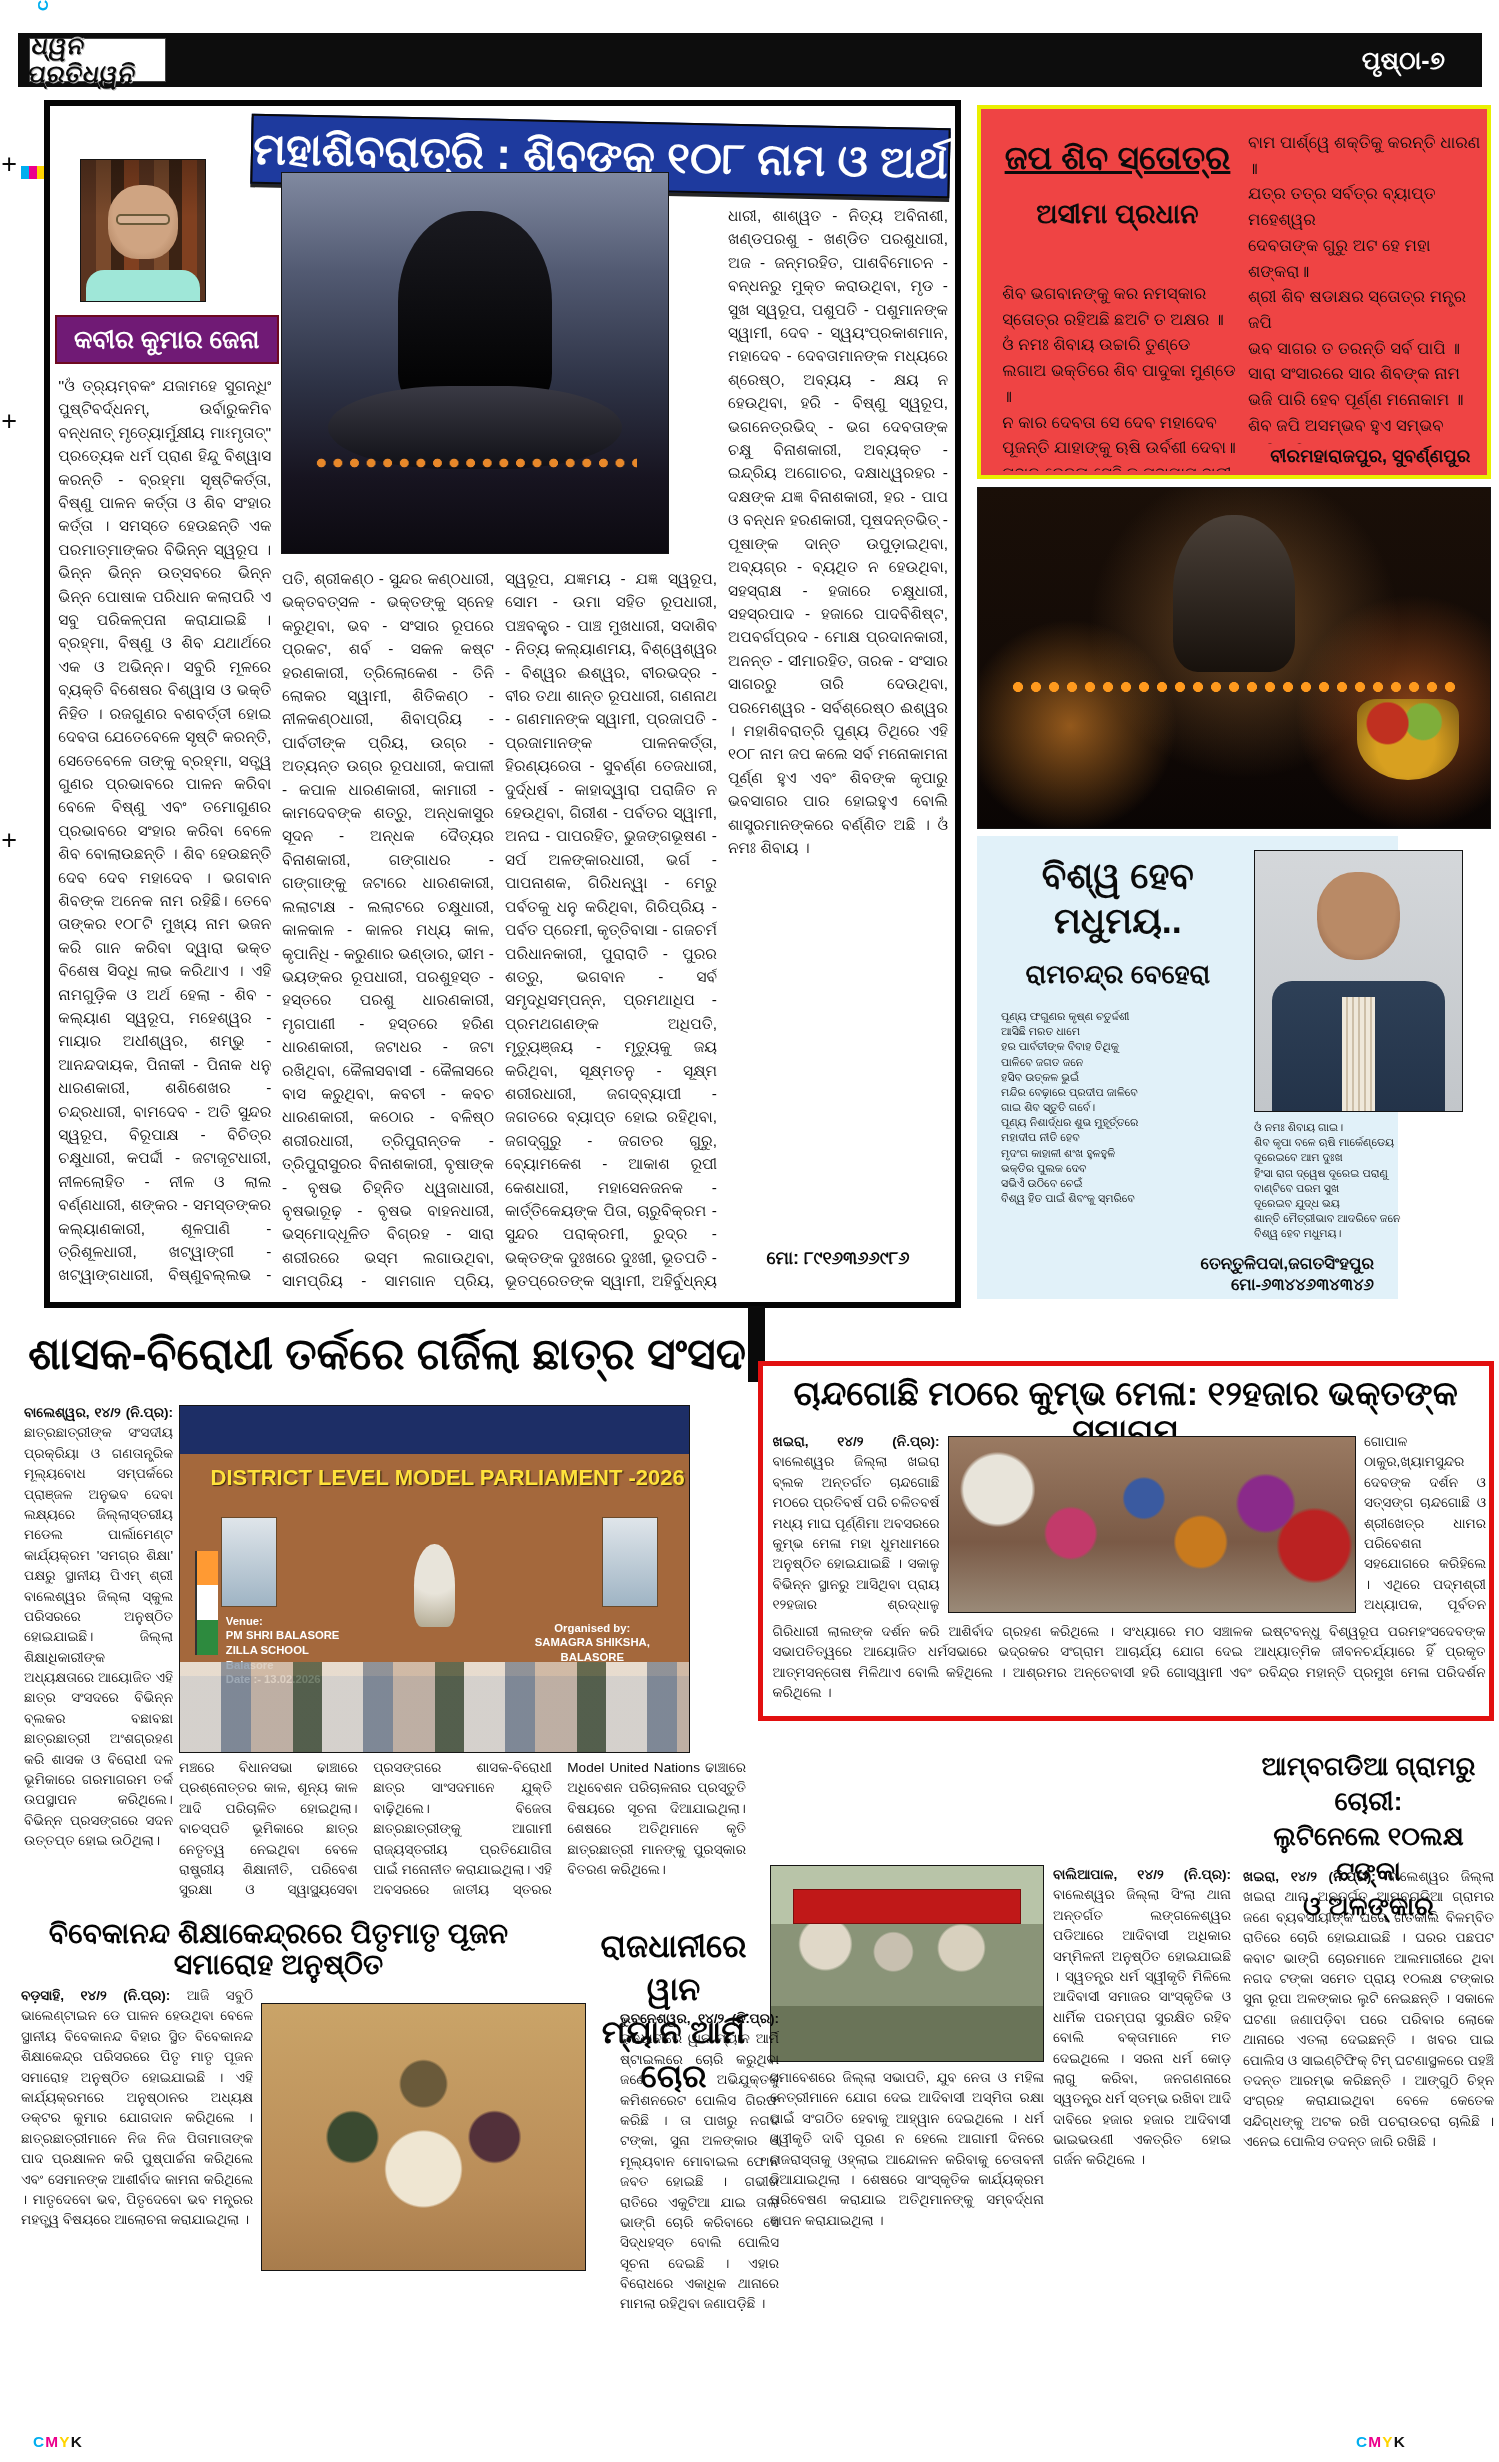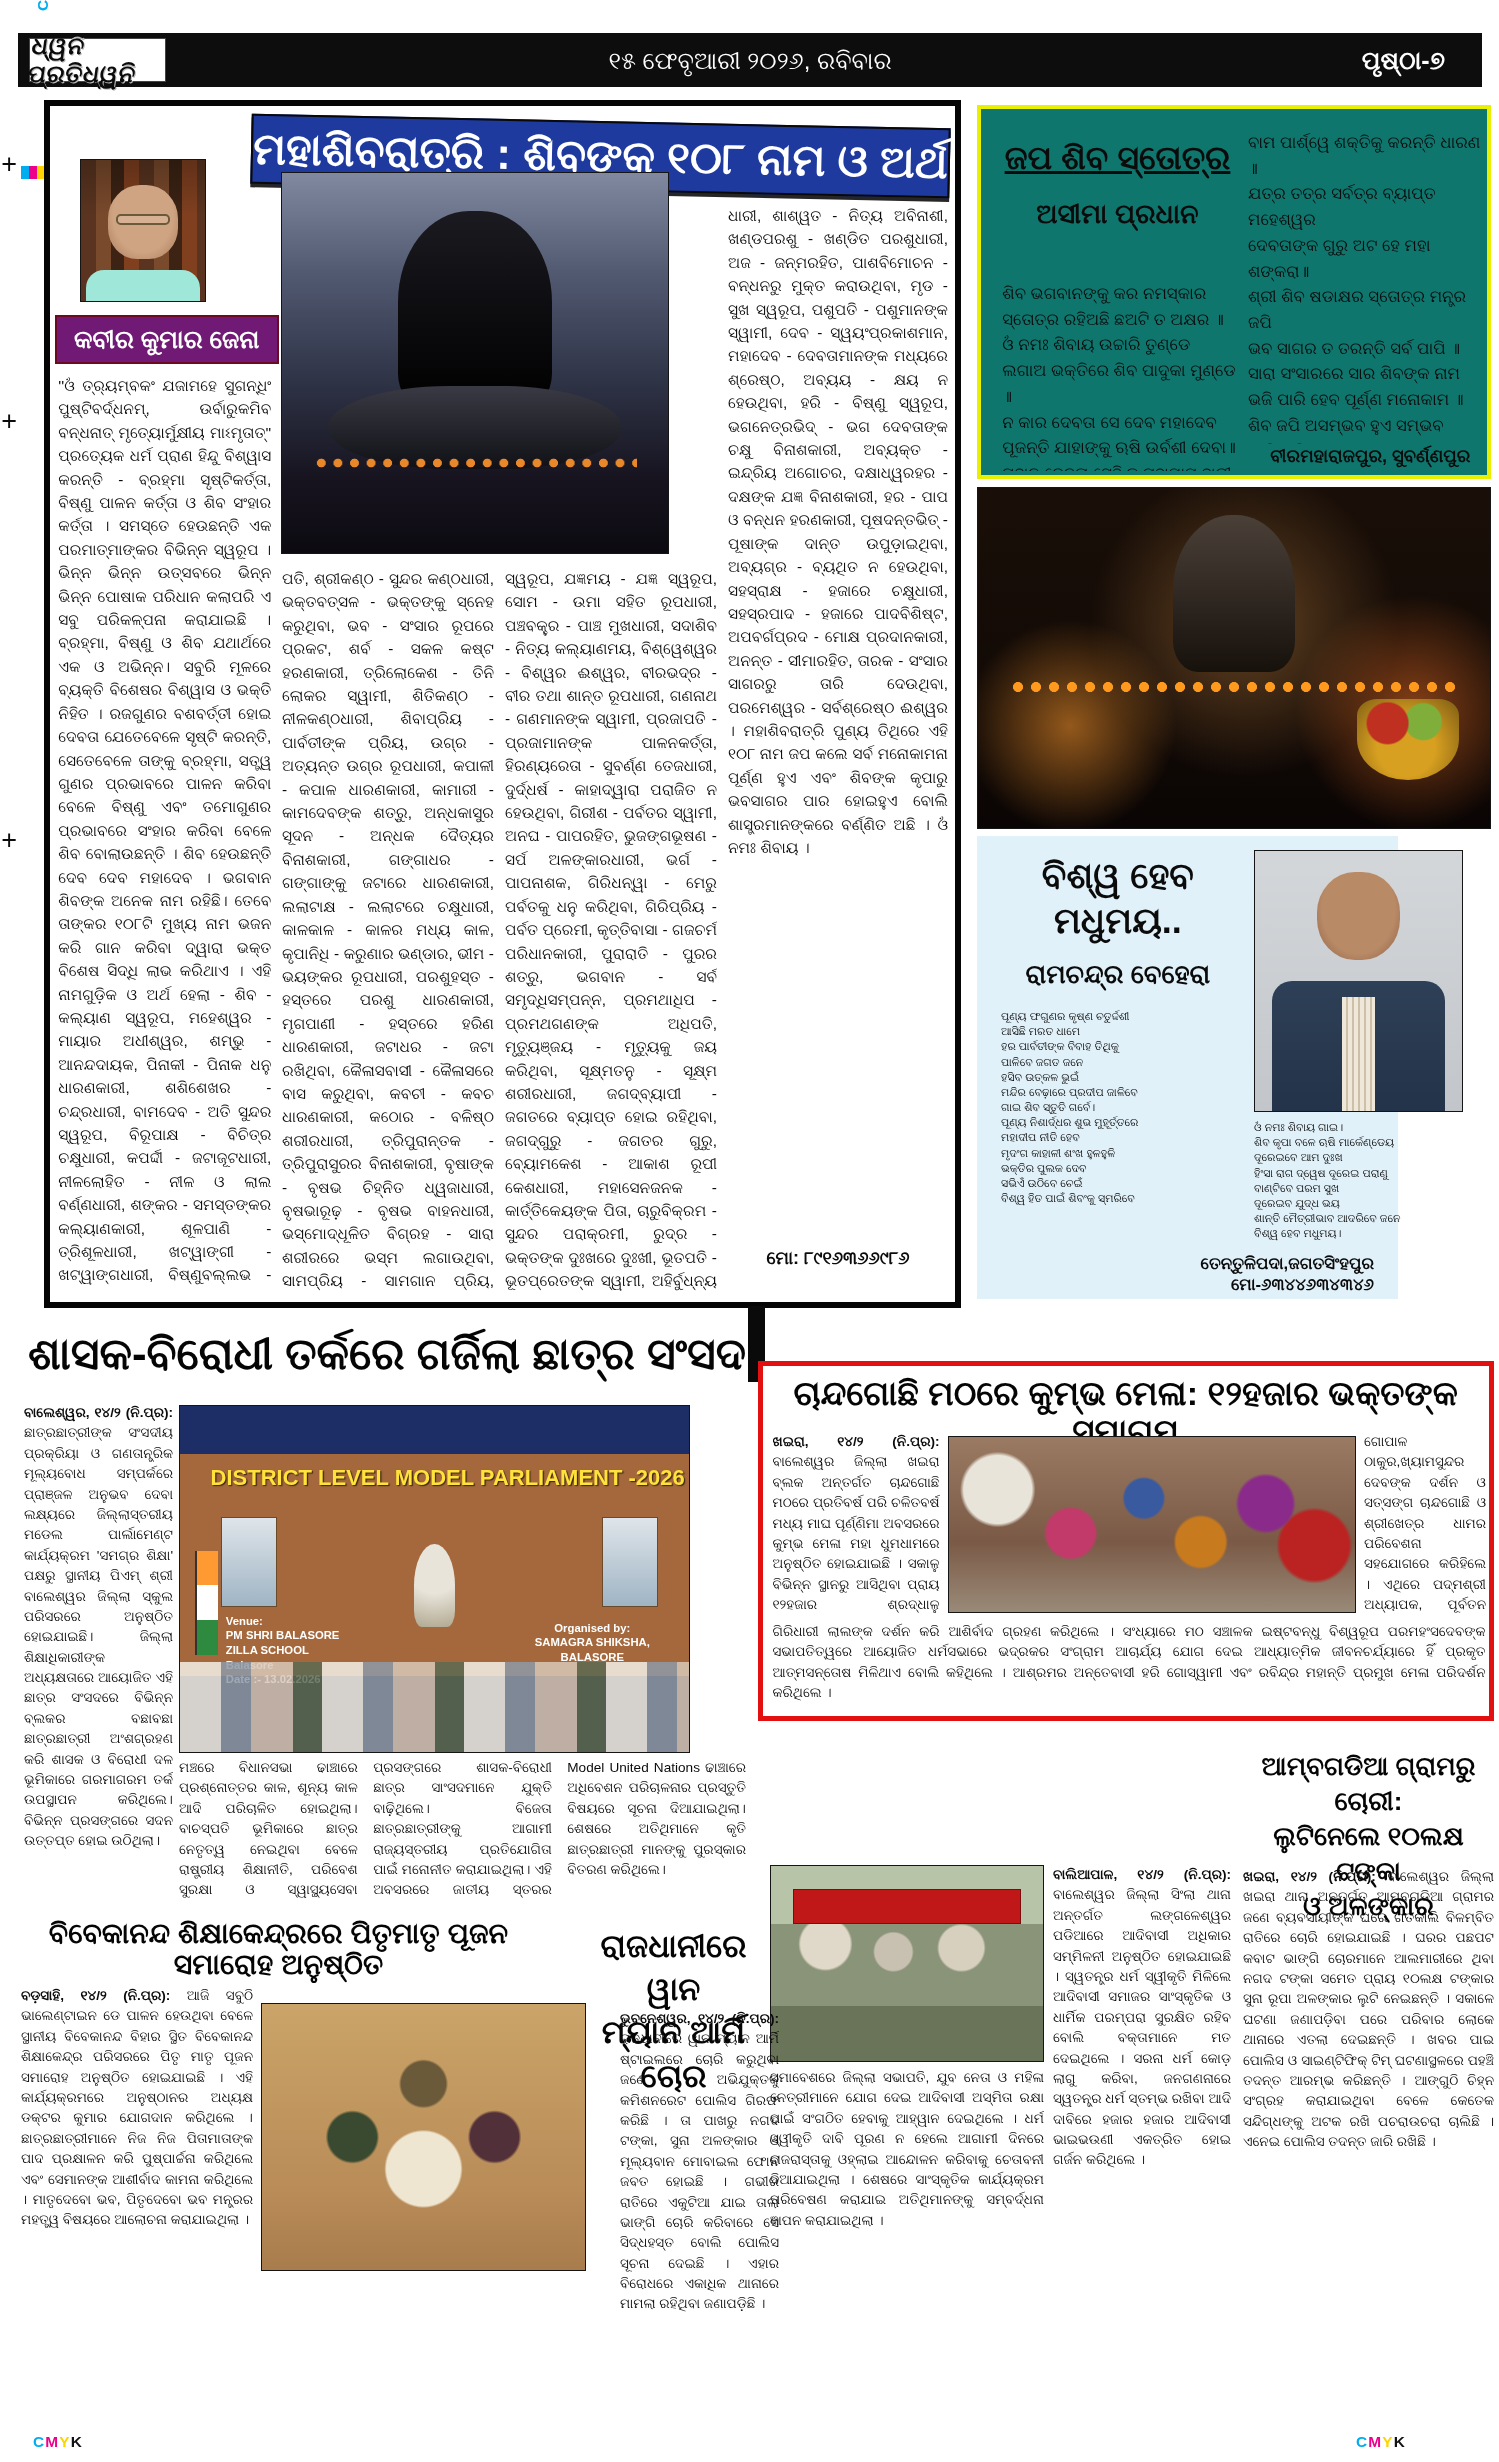--- a/index.html
+++ b/index.html
@@ -73,21 +73,21 @@
     radial-gradient(circle at 70% 42%,#d8d0be 10%,rgba(0,0,0,0) 11%),
     linear-gradient(180deg,#b8c4a8 0 30%,#8a9478 30% 72%,#6a7458 72% 100%);}
   .adv-banner{position:absolute;left:8%;top:12%;width:84%;height:18%;background:#c01818;border:1.2px solid #7a0e0e;}
   .ph-pitru{background:
     radial-gradient(circle at 50% 62%,#efe6d2 16%,rgba(0,0,0,0) 17%),
     radial-gradient(circle at 28% 50%,#3a4a30 9%,rgba(0,0,0,0) 10%),
     radial-gradient(circle at 72% 50%,#52303a 9%,rgba(0,0,0,0) 10%),
     radial-gradient(circle at 50% 30%,#6a5a3a 9%,rgba(0,0,0,0) 10%),
     linear-gradient(180deg,#caa468,#b98c58 70%,#a87c4c);}
   
-  .yellow-box{background:#0f766e;border:4.1px solid #e9ef00;text-decoration:underline;}
+  .yellow-box{background:#ef4444;border:4.1px solid #e9ef00;text-decoration:underline;}
   .blue-box{background:#e1f1f9;}
   .red-box{background:#ffffff;border:5.3px solid #e21010;}
   .poem{font-size:16.6px;line-height:1.55;}
   .poem-sm{font-size:11px;line-height:1.38;}
   .uline{text-decoration:underline;}
   .cols3{column-count:3;column-gap:15.4px;}
   .cols2{column-count:2;column-gap:14.2px;}
   .cmyk-letter{font-weight:bold;font-size:15.4px;letter-spacing:1.2px;}
   .regbar{width:7.7px;height:13px;display:inline-block;}
 </style>
@@ -115,21 +115,20 @@
     <span style="color:#00aeef">C</span><span style="color:#ec008c">M</span><span style="color:#ffd400">Y</span><span style="color:#111">K</span>
   </div>
   <div class="abs cmyk-letter" style="left:1356px;top:2433px;">
     <span style="color:#00aeef">C</span><span style="color:#ec008c">M</span><span style="color:#ffd400">Y</span><span style="color:#111">K</span>
   </div>
 
   <div class="abs masthead" style="left:18px;top:33px;width:1464px;height:54px;">
     <div class="abs logo-box" style="left:10.7px;top:5.3px;width:137px;height:44px;">
       <span class="logo-text">ଧ୍ୱନି ପ୍ରତିଧ୍ୱନି</span>
     </div>
-    <div class="abs center" style="left:0;right:0;top:14.2px;color:#fff;font-size:24px;">୧୫ ଫେବୃଆରୀ ୨୦୨୬, ରବିବାର</div>
     <div class="abs" style="right:37px;top:13px;color:#fff;font-size:25px;font-weight:bold;">ପୃଷ୍ଠା-୭</div>
   </div>
 
   <div class="abs main-box" style="left:44px;top:100px;width:917px;height:1208px;">
 
     <div class="abs banner-blue" style="left:201px;top:15px;width:699px;height:70px;">
       <span>ମହାଶିବରାତ୍ରି : ଶିବଙ୍କ ୧୦୮ ନାମ ଓ ଅର୍ଥ</span>
     </div>
 
     <div class="abs ph ph-author clip" style="left:30px;top:53px;width:126px;height:143px;">

